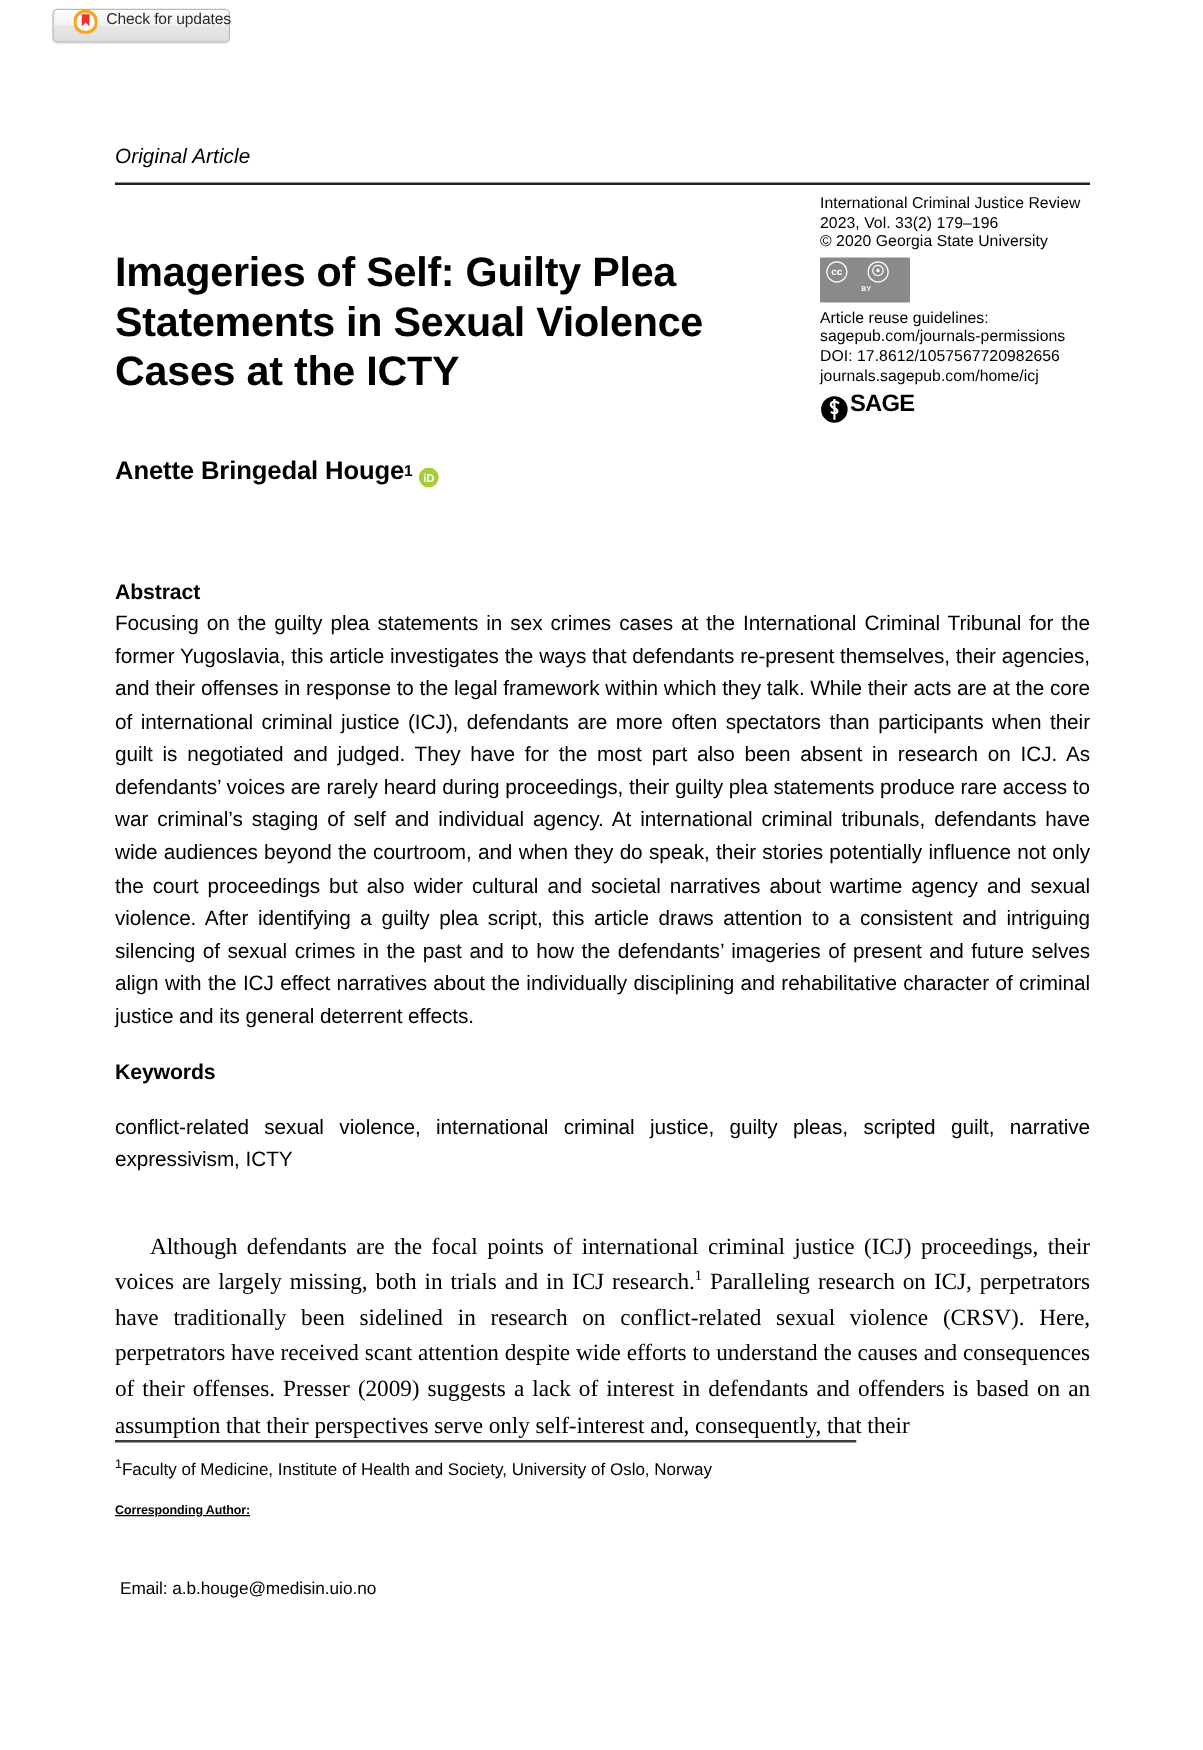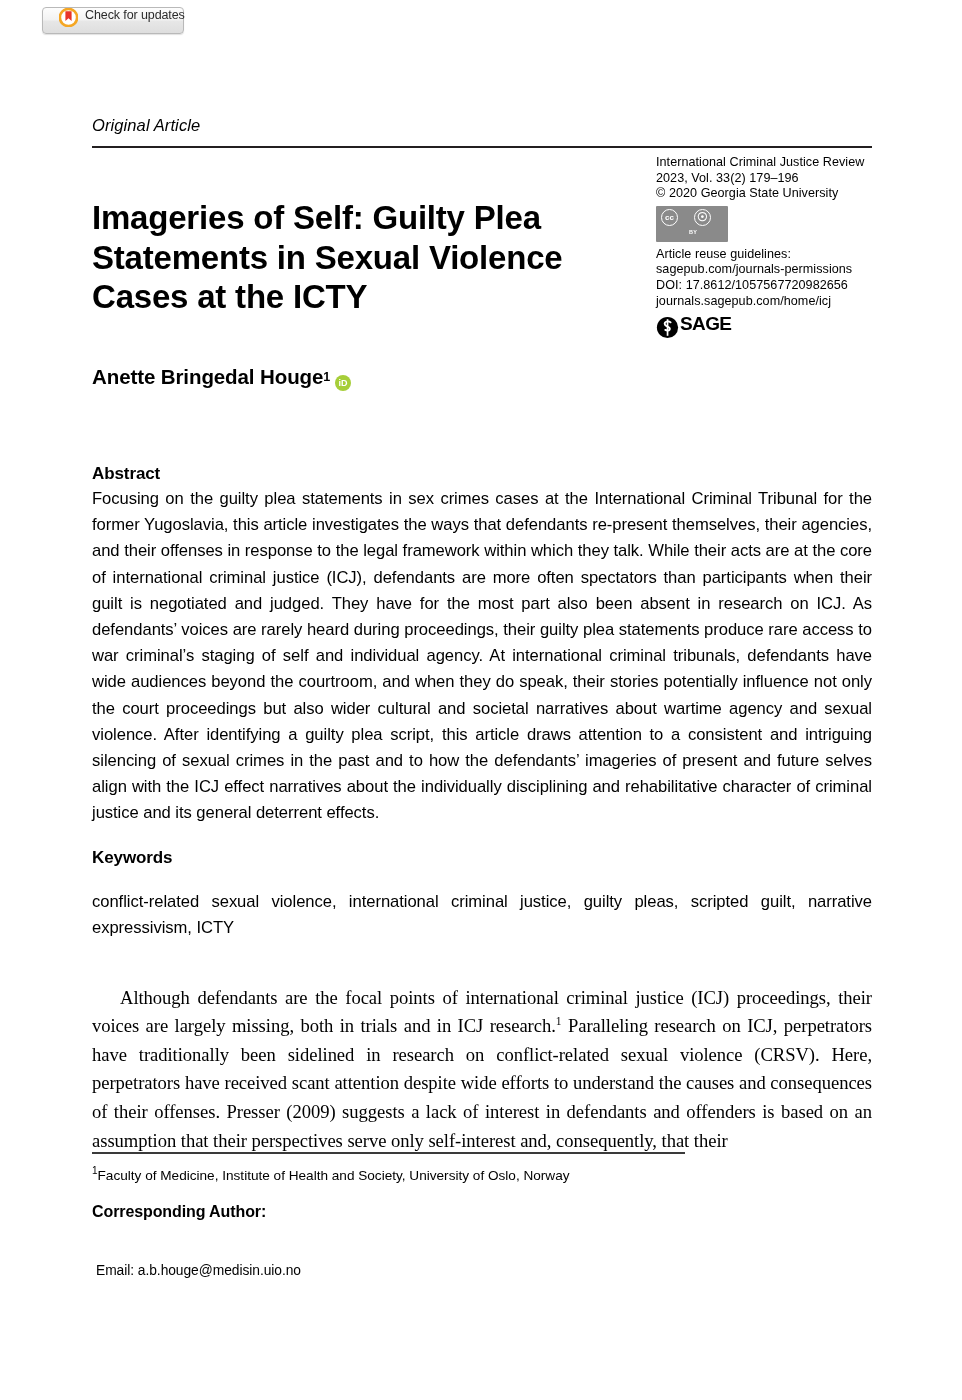--- a/index.html
+++ b/index.html
@@ -236,23 +236,24 @@
   }
   .affil sup {
     font-size: 10px;
     vertical-align: super;
     line-height: 0;
   }
   .corr-heading {
     position: absolute;
     left: 92px;
     top: 1203px;
-    font-size: 16px;
+    font-size: 10px;
     font-weight: bold;
     letter-spacing: -0.1px;
+    text-decoration: underline;
   }
   .corr-body {
     position: absolute;
     left: 92px;
     top: 1223px;
     width: 786px;
     font-size: 13.8px;
     line-height: 20.5px;
     letter-spacing: -0.05px;
   }

